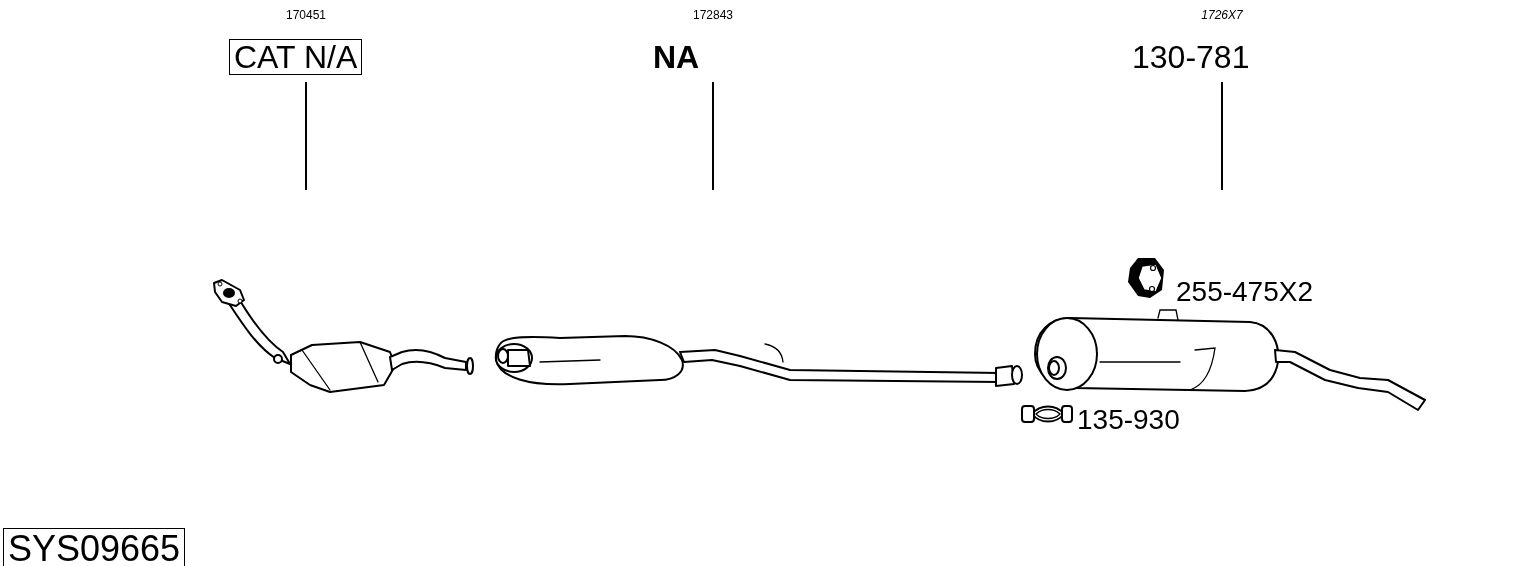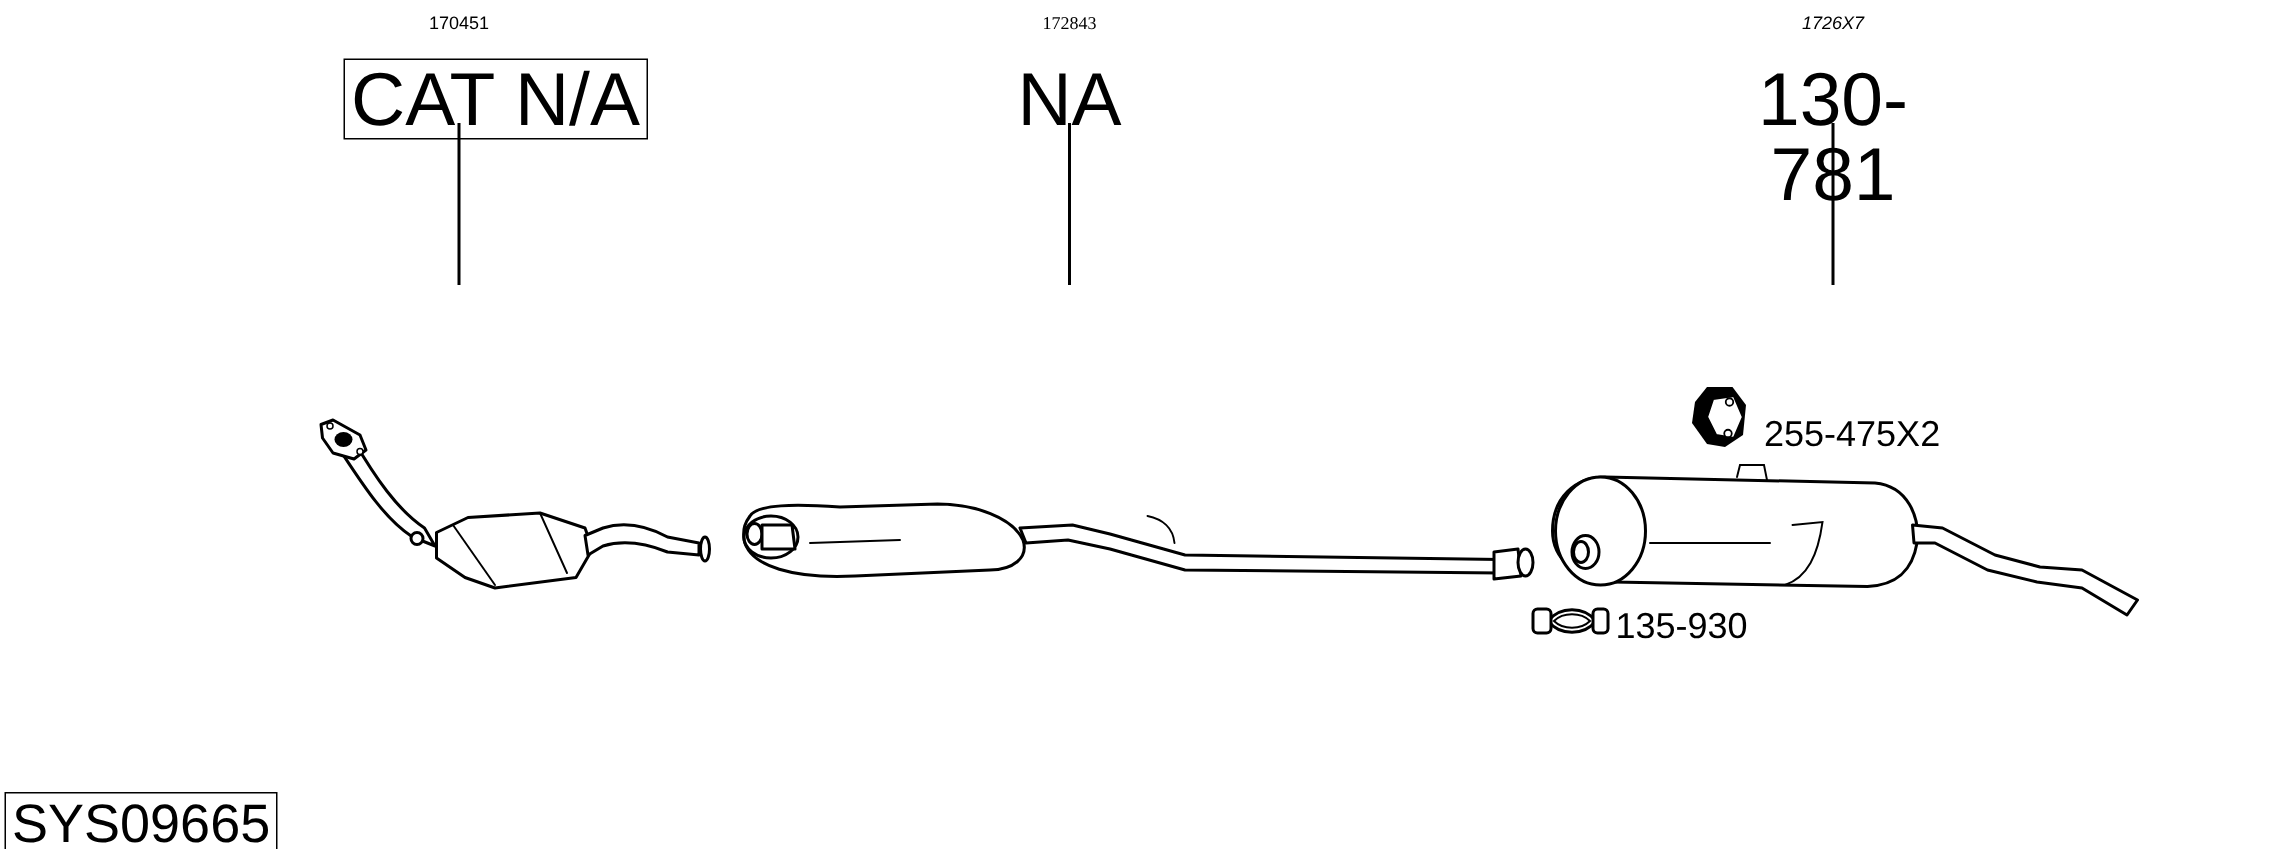--- a/index.html
+++ b/index.html
@@ -1,35 +1,35 @@
 <!DOCTYPE html>
 <html><head>
 <meta charset="utf-8">
 <style>
   html, body { margin:0; padding:0; background:#ffffff; }
   body { width:1530px; height:566px; position:relative; overflow:hidden; font-family:"Liberation Sans", sans-serif; color:#000; }
   .abs { position:absolute; }
   .small-code { font-size:12px; text-align:center; width:160px; }
-  .big-code { font-size:50px; text-align:center; line-height:1; }
+  .big-code { font-size:32px; line-height:1; }
   .boxed { border:1.5px solid #000; padding:1px 4px; }
   .leader { position:absolute; width:1.5px; background:#000; }
-  .part-label { font-size:24px; }
+  .part-label { font-size:28px; }
   svg { position:absolute; left:0; top:0; }
   .stroke { fill:#fff; stroke:#000; stroke-width:2; stroke-linejoin:round; stroke-linecap:round; }
   .thin { fill:none; stroke:#000; stroke-width:1.3; stroke-linecap:round; }
 </style>
 </head>
 <body>
 
 <div class="abs small-code" style="left:226px; top:8px;">170451</div>
 <div class="abs big-code boxed" style="left:229px; top:39px;">CAT N/A</div>
 <div class="leader" style="left:305px; top:82px; height:108px;"></div>
 
-<div class="abs small-code" style="left:633px; top:8px;font-family:Liberation Serif, serif;">172843</div>
-<div class="abs big-code" style="left:653px; top:41px; width:120px;">NA</div>
+<div class="abs small-code" style="left:633px; top:8px;">172843</div>
+<div class="abs big-code" style="left:653px; top:41px; width:120px;font-weight:bold;">NA</div>
 <div class="leader" style="left:712px; top:82px; height:108px;"></div>
 
 <div class="abs small-code" style="left:1142px; top:8px;font-style:italic;">1726X7</div>
 <div class="abs big-code" style="left:1132px; top:41px; width:180px;">130-781</div>
 <div class="leader" style="left:1221px; top:82px; height:108px;"></div>
 
 <div class="abs part-label" style="left:1176px; top:276px;">255-475X2</div>
 <div class="abs part-label" style="left:1077px; top:404px;">135-930</div>
 
 <div class="abs boxed" style="left:3px; top:528px; font-size:36px; line-height:1.05;">SYS09665</div>

